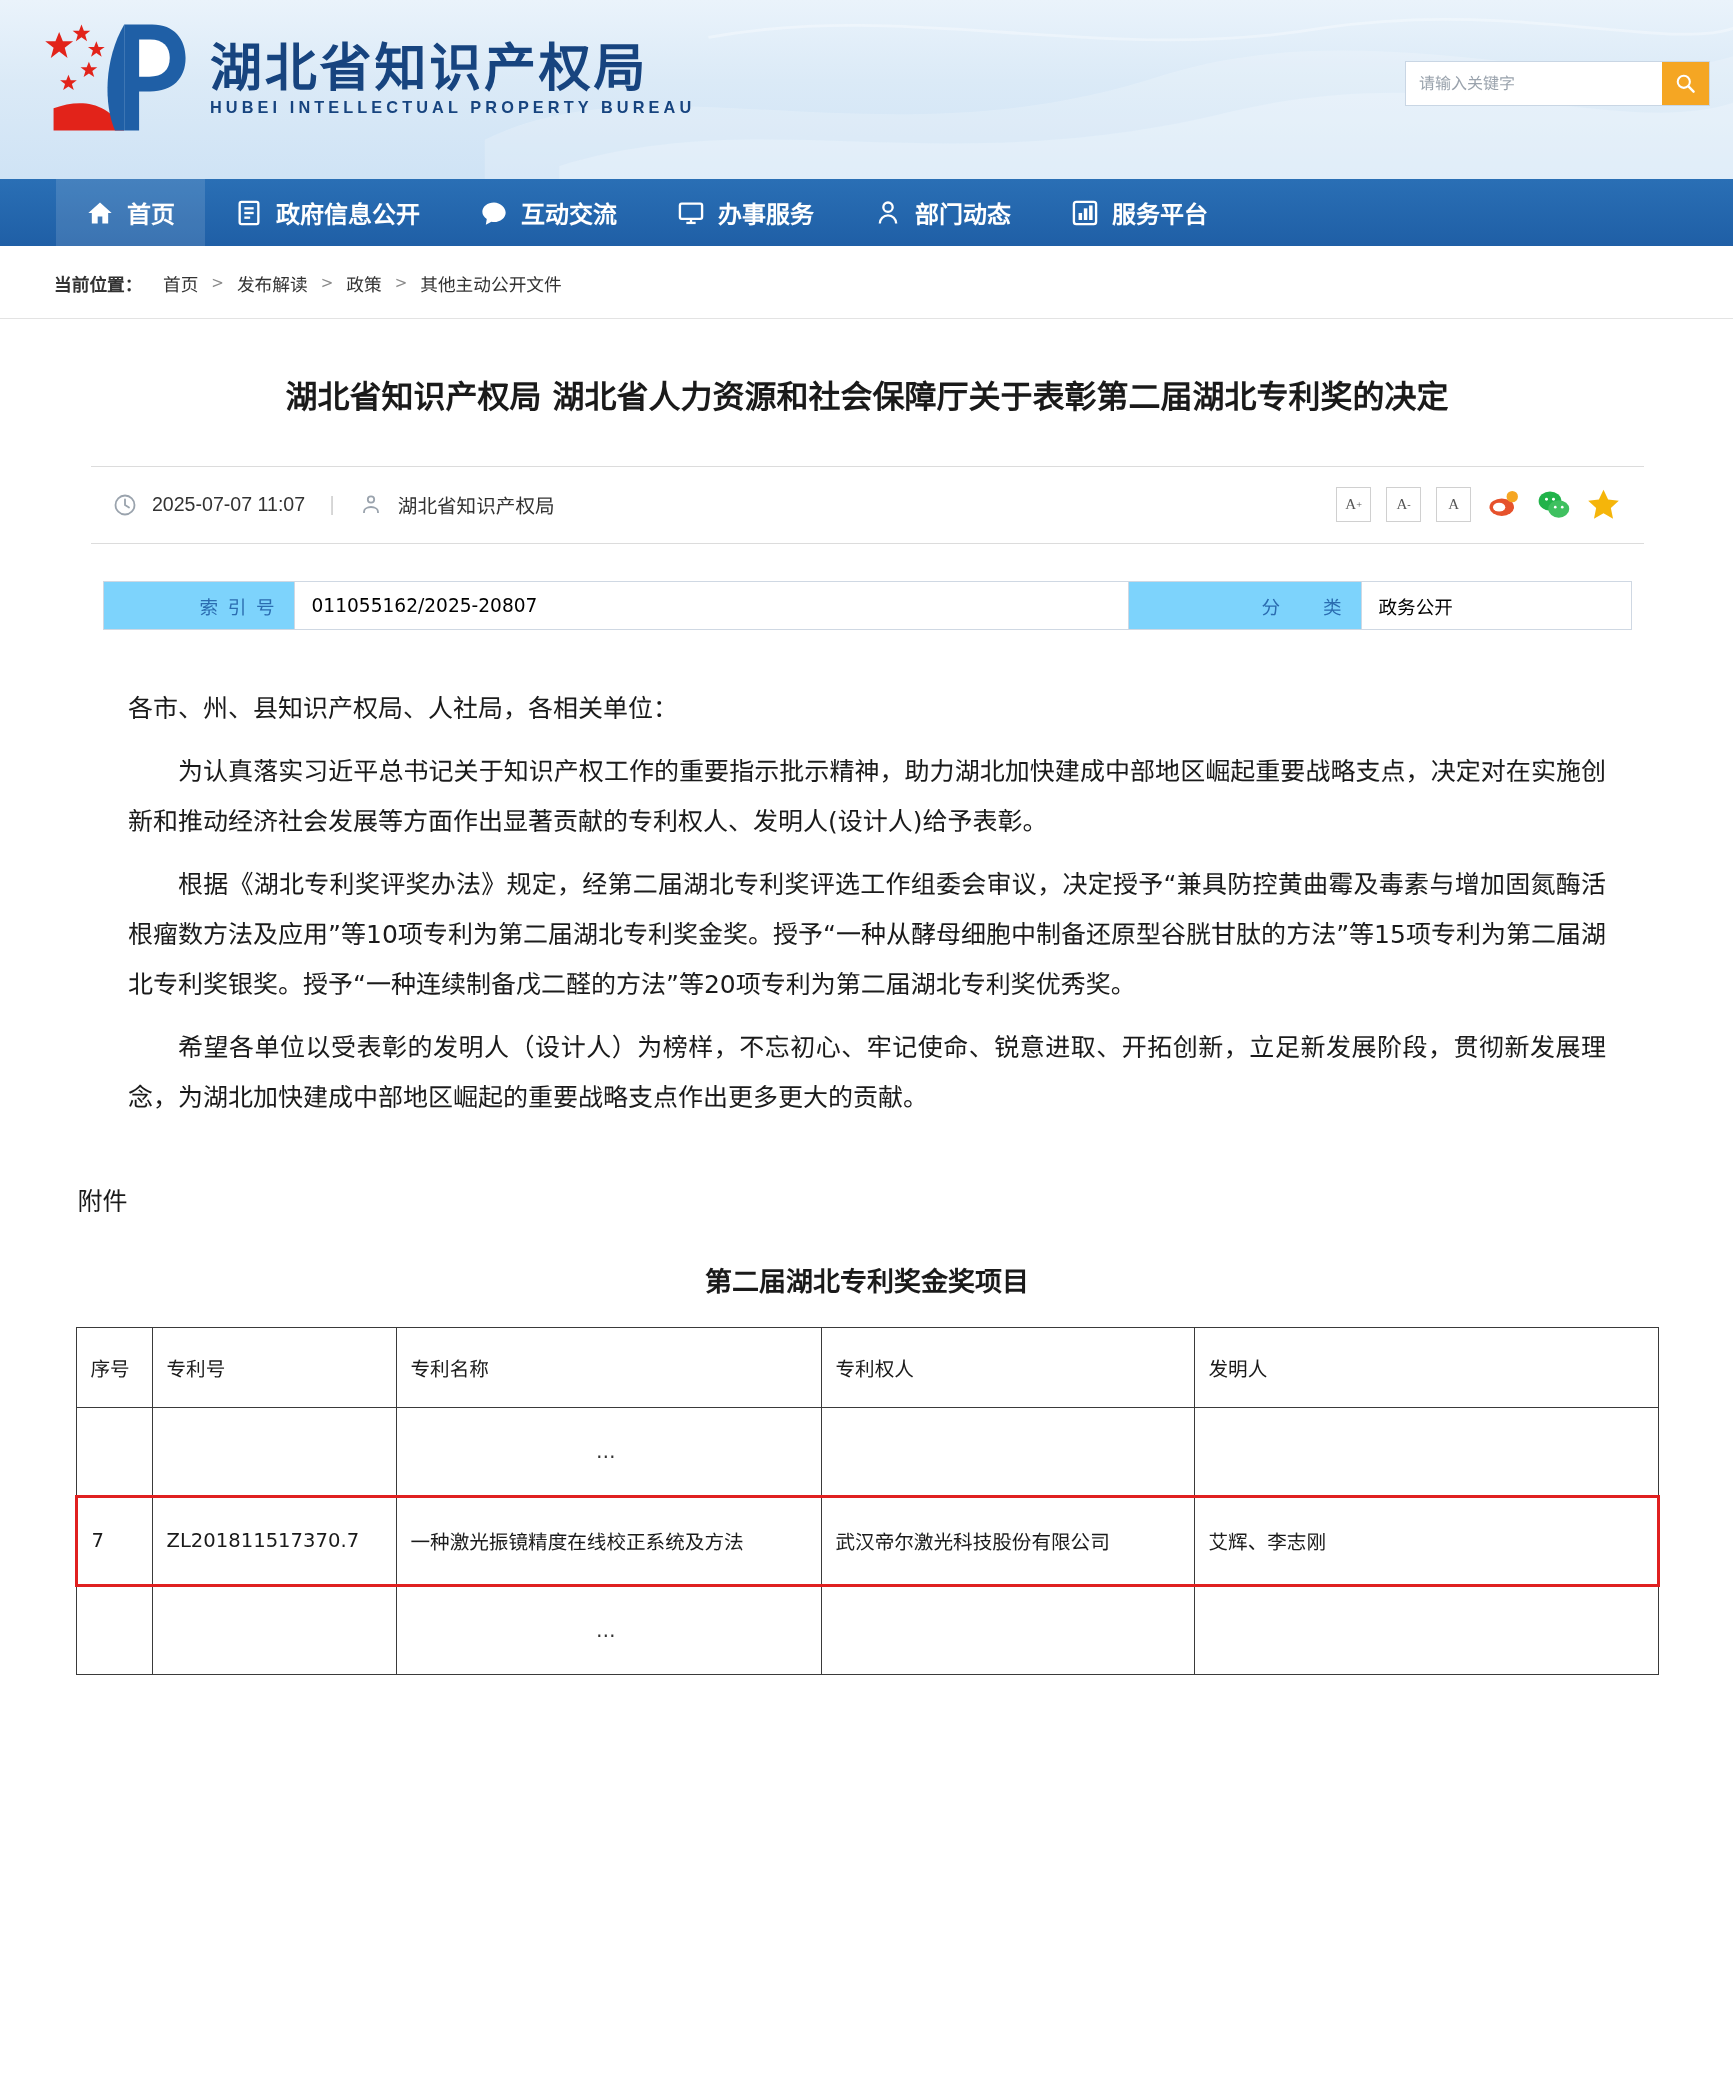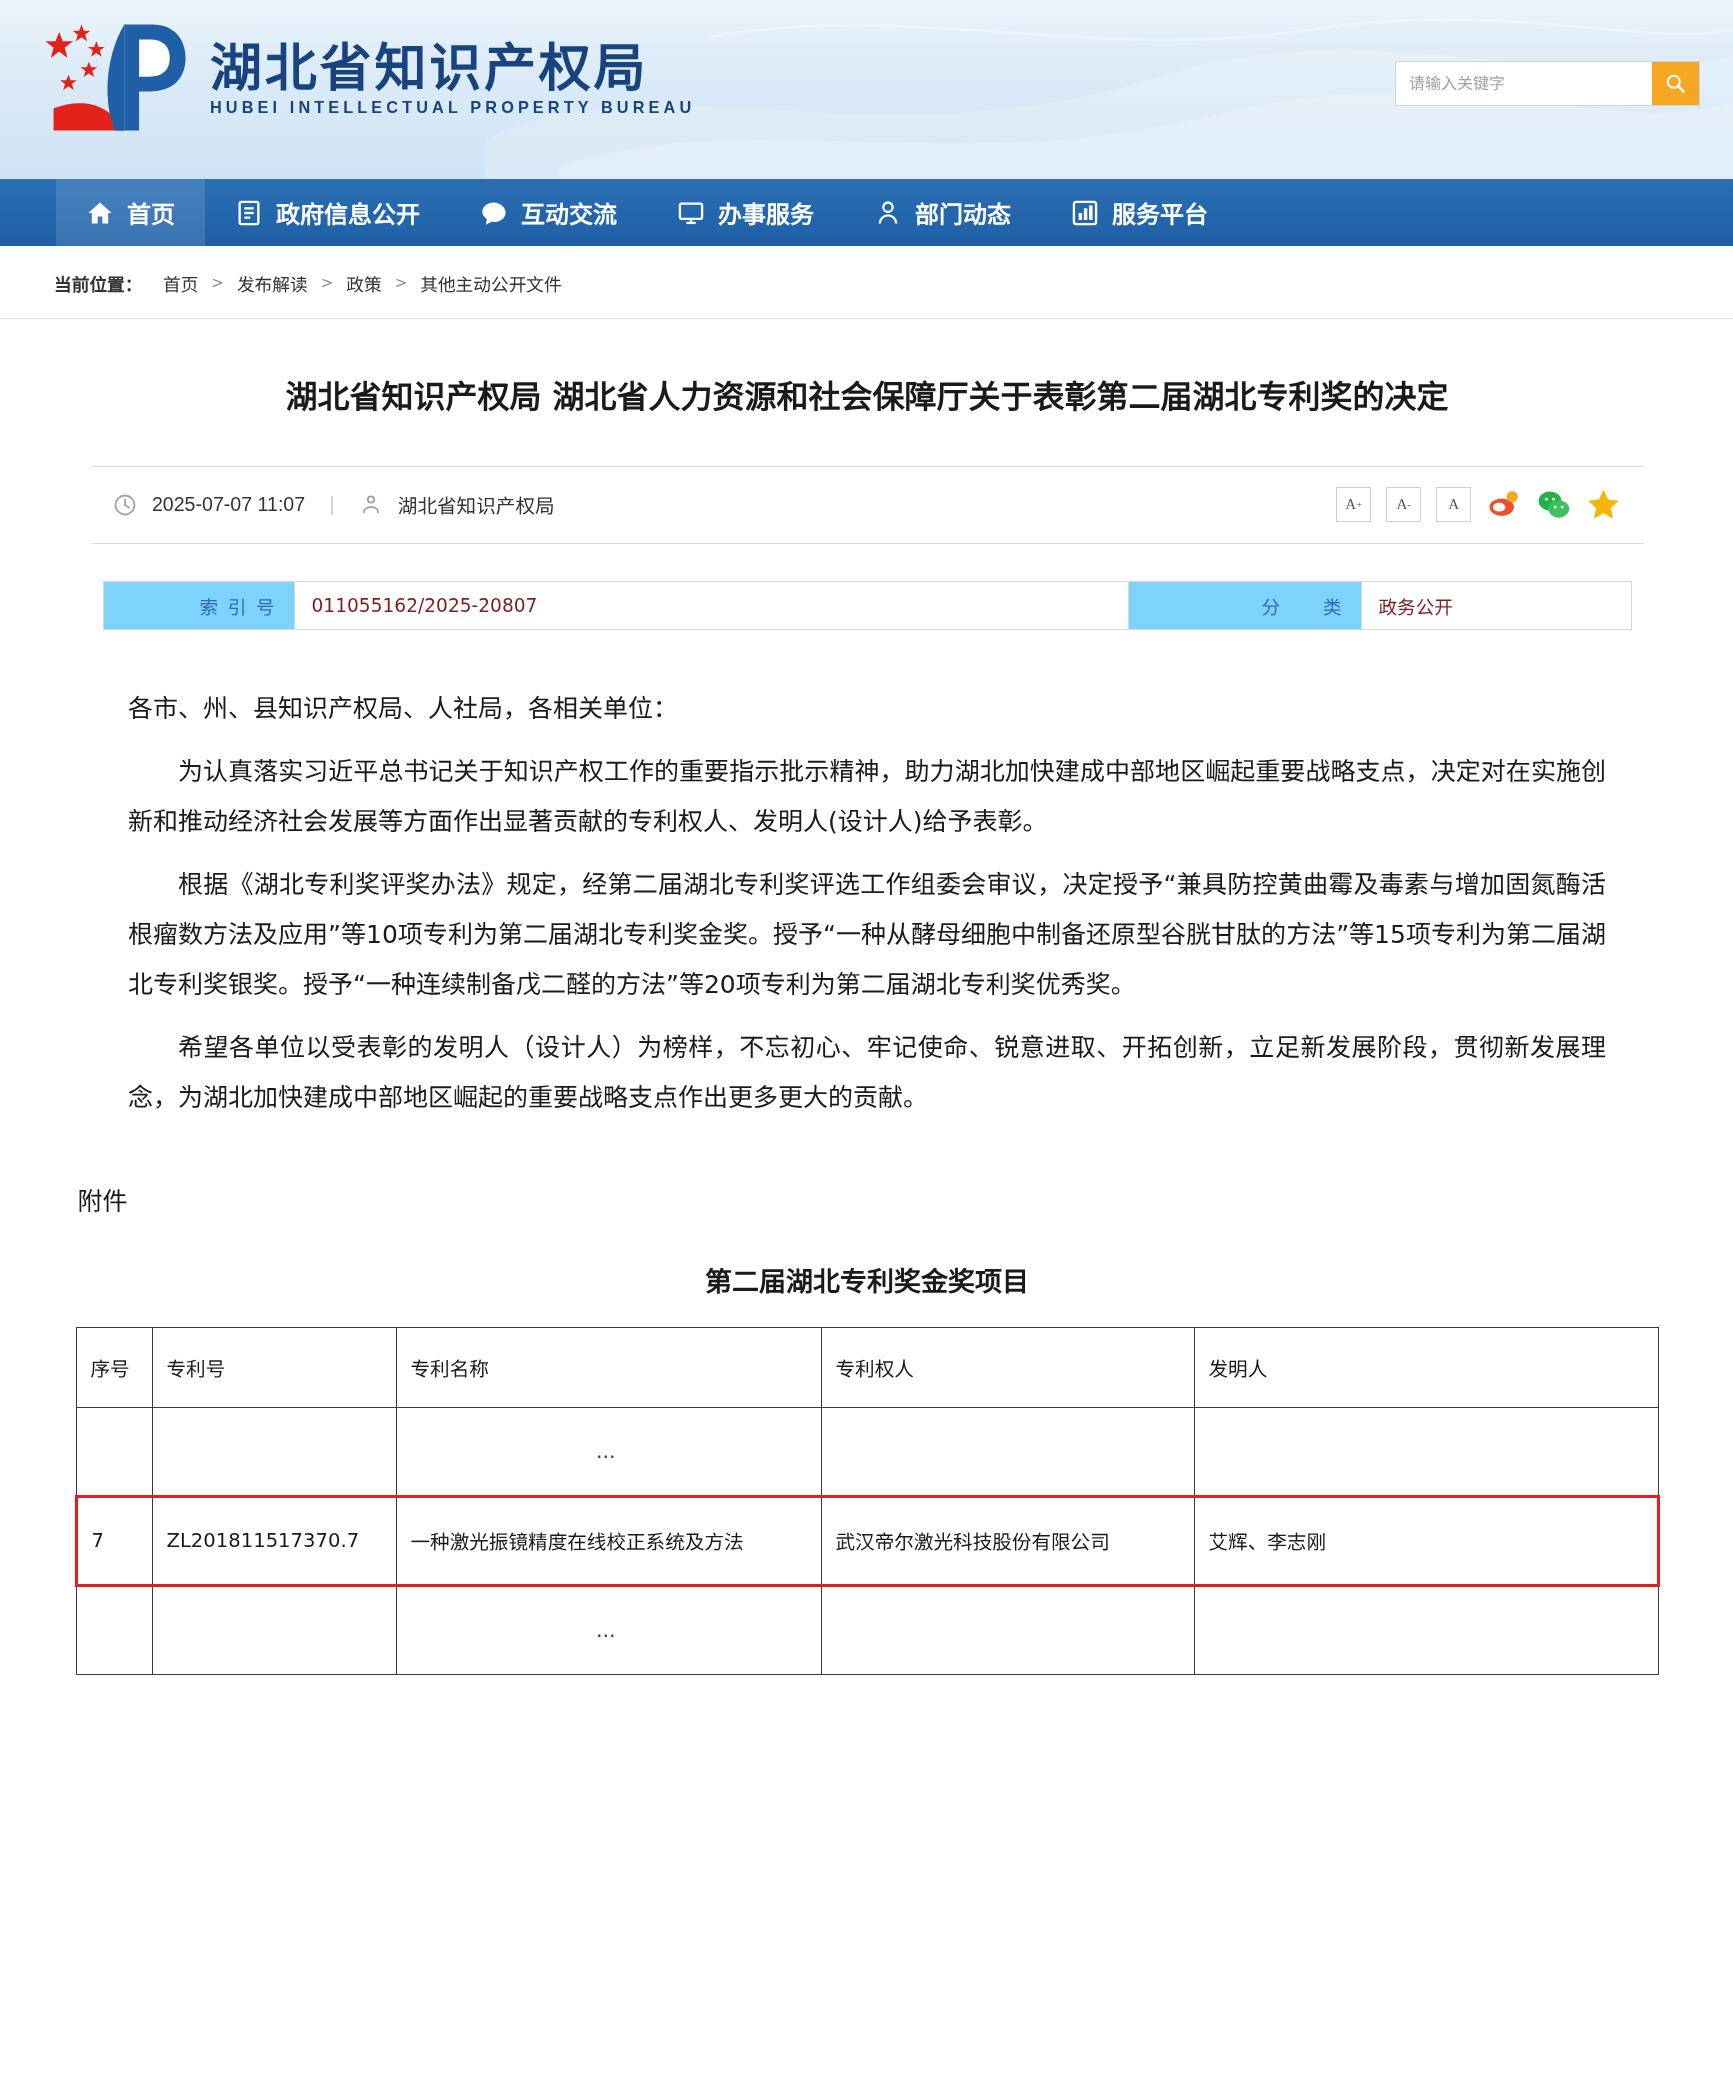--- a/index.html
+++ b/index.html
@@ -40,21 +40,21 @@
   }
   .logo-en {
     font-size: 16.3px;
     letter-spacing: 4.1px;
     color: #17447f;
     font-weight: bold;
     margin-top: 1px;
   }
   .search-box {
     position: absolute;
-    right: 34px; top: 61px;
+    right: 24px; top: 61px;
     display: flex;
     height: 45px;
     border: 0.9px solid #c9d6e4;
     background: #fff;
   }
   .search-box input {
     width: 256px;
     border: 0; outline: none;
     padding: 0 13px;
     font-size: 16px;
@@ -148,21 +148,21 @@
     width: 1529px;
     margin: 37px auto 0;
     border-collapse: collapse;
     table-layout: fixed;
     font-size: 18.6px;
   }
   .info-table td {
     border: 0.9px solid #cfd8e3;
     height: 48px;
     padding: 7.5px 17px;
-    color: #7f1d1d;
+    color: #000000;
     font-family: "DejaVu Sans", "Liberation Sans", sans-serif;
   }
   .info-table td.k {
     background: #7dd3fc;
     color: #2b6cb0;
     text-align: right;
     font-size: 18.6px;
     width: 191px;
     letter-spacing: 1.9px;
   }

